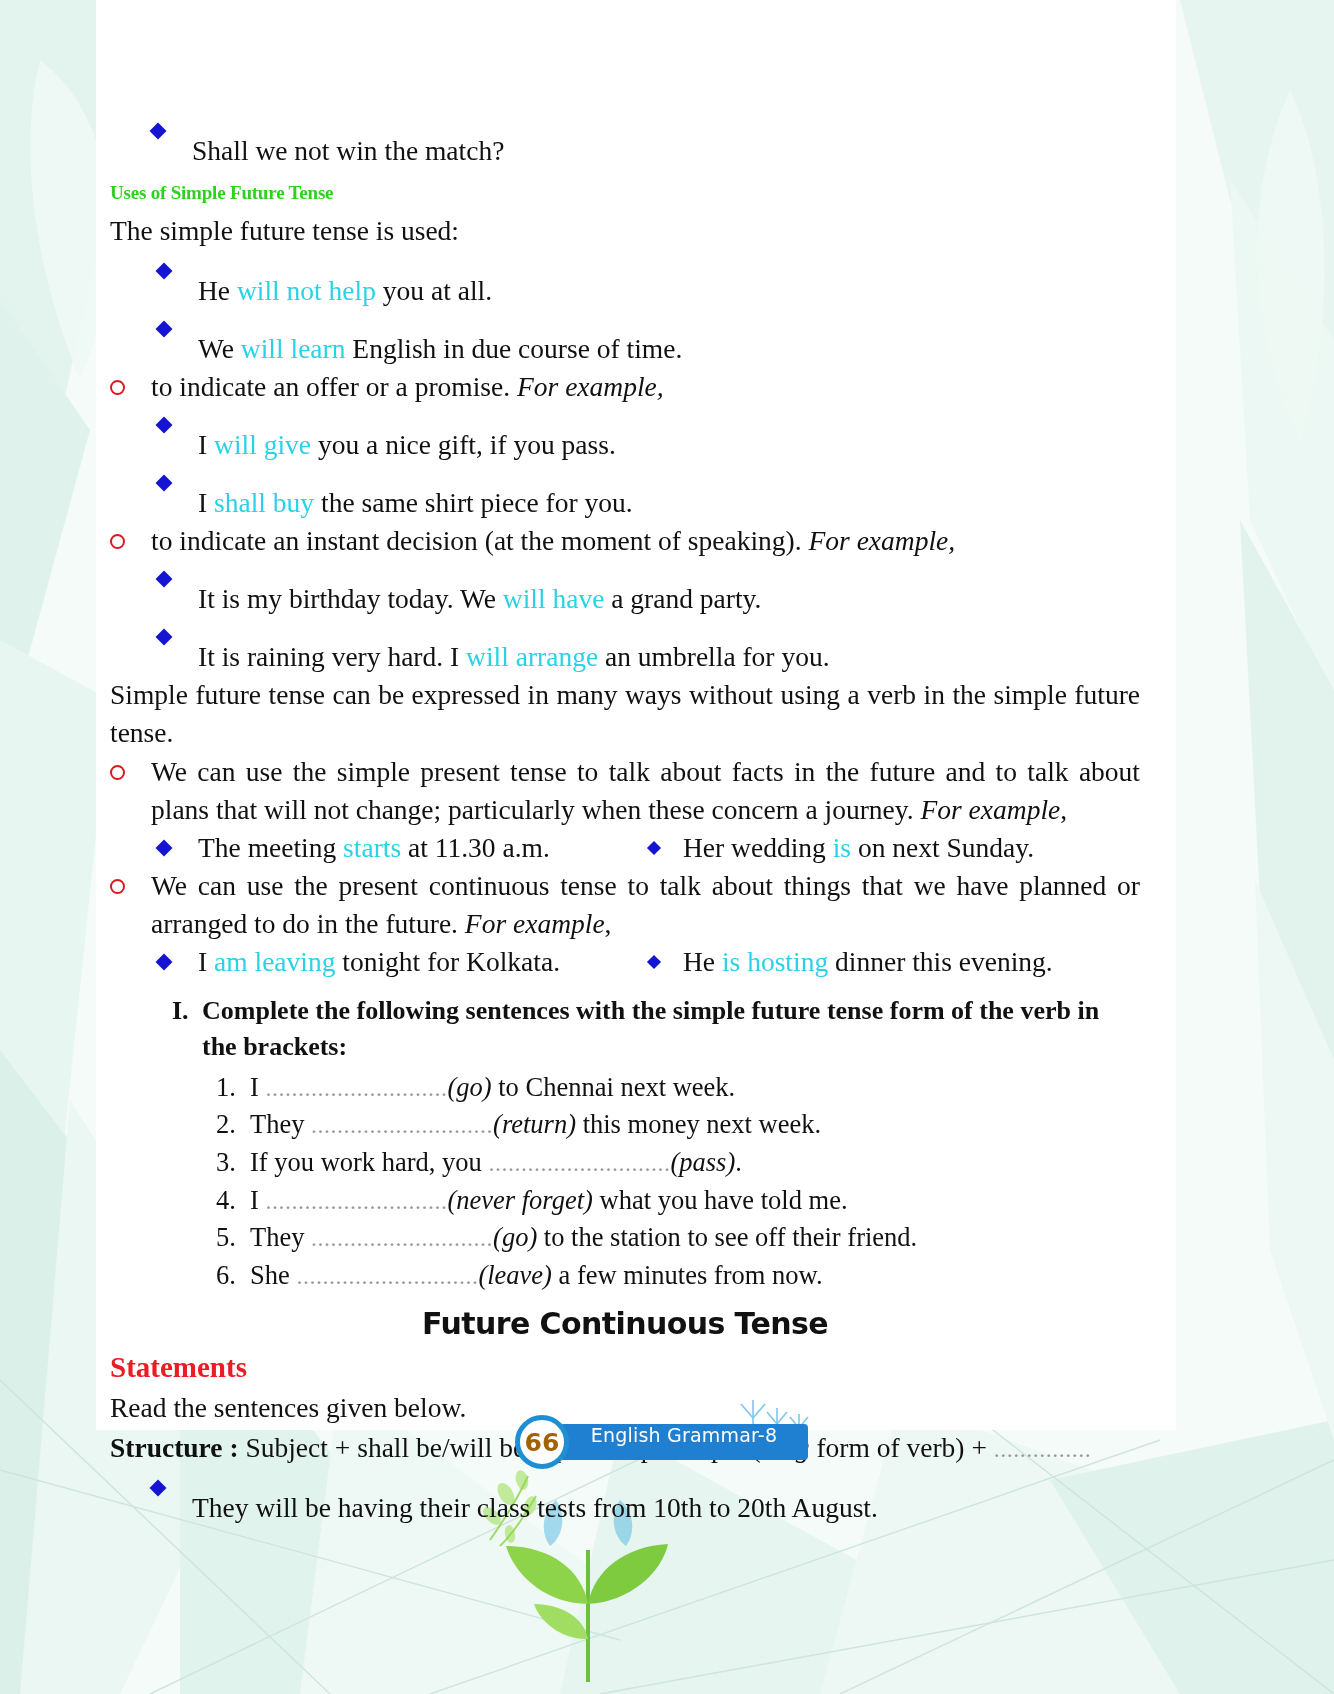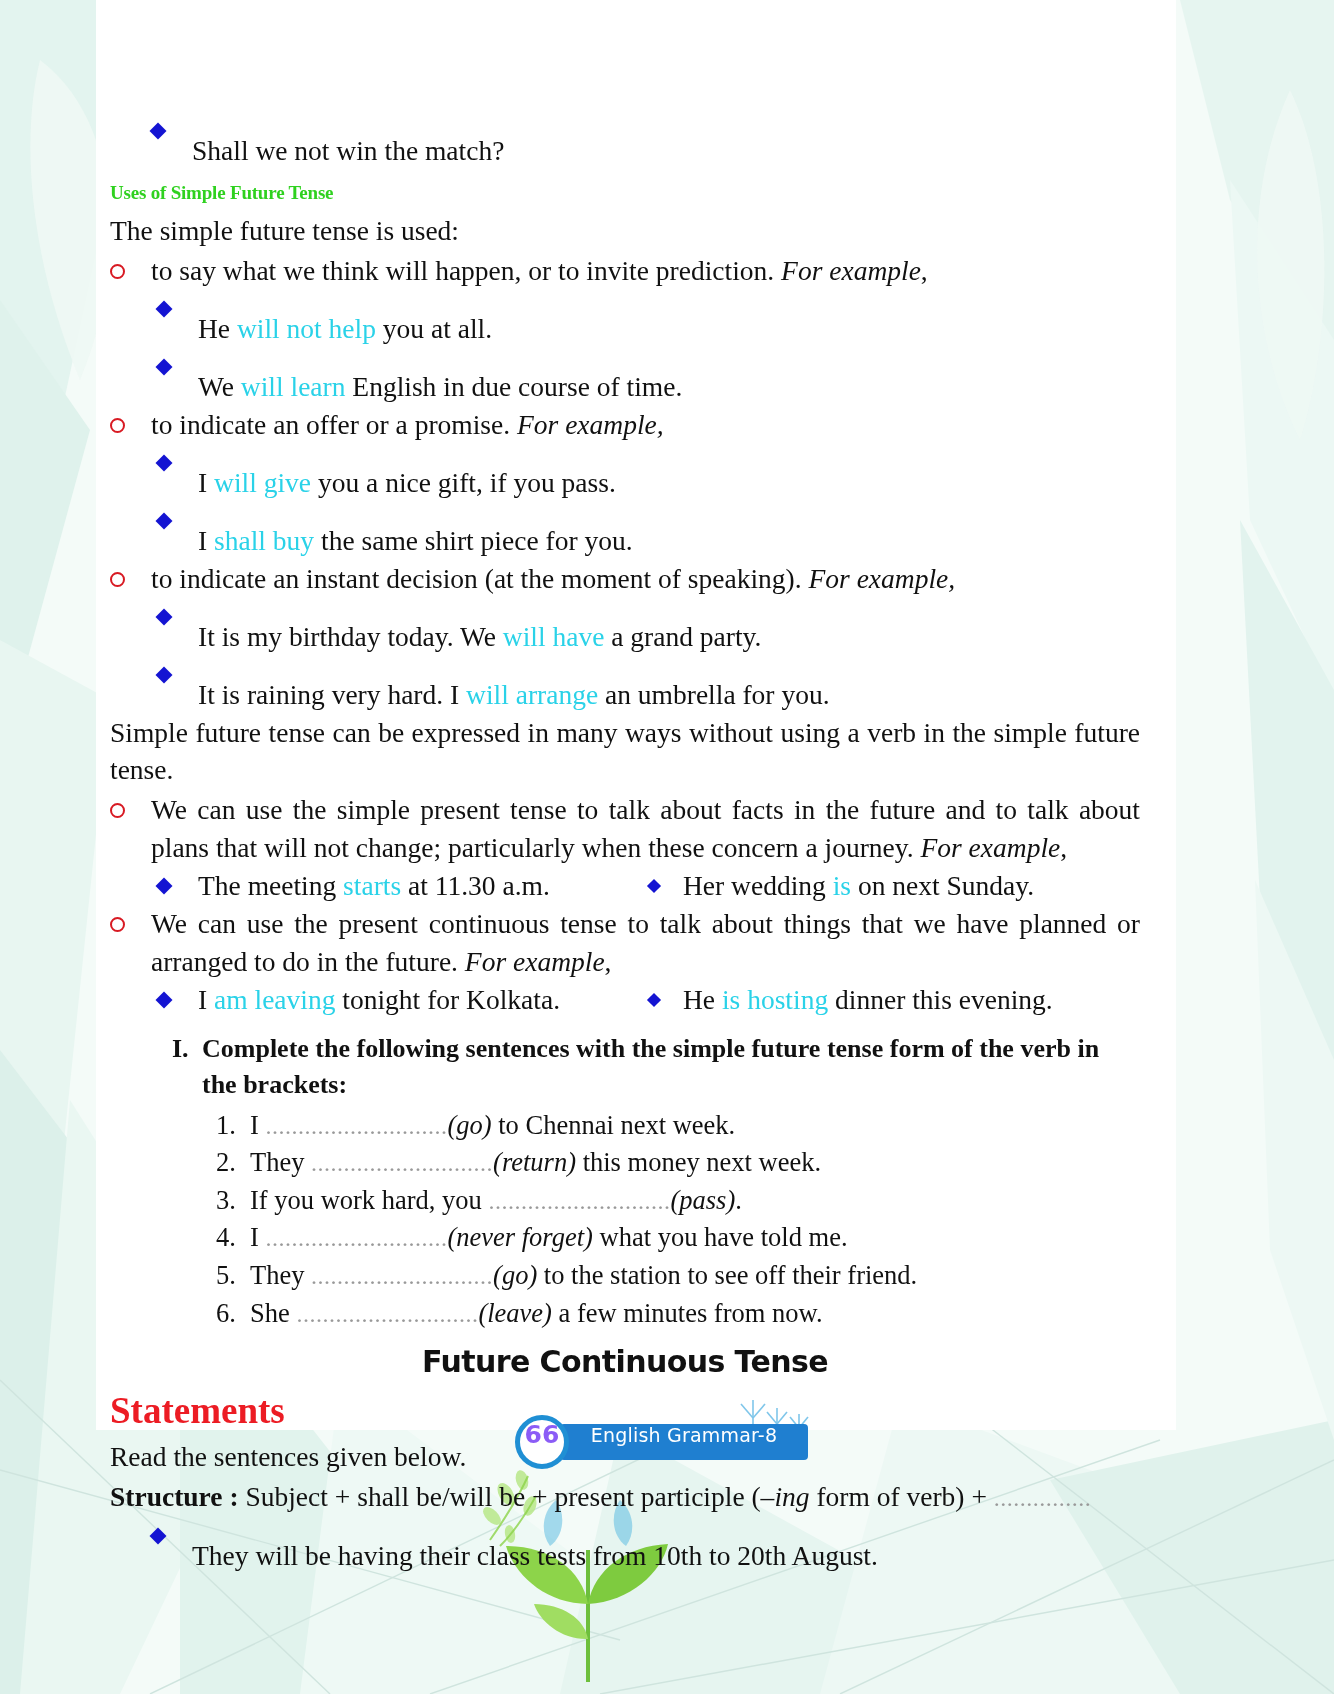--- a/index.html
+++ b/index.html
@@ -44,21 +44,21 @@
   .h-green {
     color: #2fd11f;
     font-weight: bold;
     font-size: 19px;
     letter-spacing: -0.2px;
     margin: 10px 0 6px 0;
   }
   .h-red {
     color: #ec1c24;
     font-weight: bold;
-    font-size: 37px;
+    font-size: 29px;
     margin: 2px 0 2px 0;
   }
   .h-center {
     text-align: center;
     font-weight: bold;
     font-size: 30px;
     color: #111;
     margin: 10px 0 2px 0;
     font-family: "DejaVu Sans", "Liberation Sans", sans-serif;
     letter-spacing: -0.6px;
@@ -107,23 +107,23 @@
   .ex-item .txt { flex: 1 1 auto; }
   .dots { color: #999; letter-spacing: 0.5px; font-size: 24px; }
   .leaf-cluster { position: absolute; left: 470px; bottom: 10px; width: 230px; height: 230px; }
   .page-circle {
     position: absolute;
     left: 515px; top: 1415px;
     width: 54px; height: 54px;
     border-radius: 50%;
     background: #ffffff;
     border: 5px solid #1f8fd4;
-    display: flex; justify-content: center;
+    display: flex; align-items: center; justify-content: center;
     font-family: "DejaVu Sans", "Liberation Sans", sans-serif;
-    font-weight: bold; font-size: 25px; color: #8b5cf6;
+    font-weight: bold; font-size: 25px; color: #a16207;
     z-index: 7;
   }
   .banner {
     position: absolute;
     left: 560px; top: 1424px;
     width: 248px; height: 36px;
     background: #1f7fd0;
     border-radius: 4px;
     display: flex; align-items: flex-start; justify-content: center;
     z-index: 6;
@@ -177,24 +177,20 @@
 
     <div class="row lvl2" style="margin-left:42px;">
       <span class="bul-dia"></span>
       <span class="bul-text">Shall we not win the match?</span>
     </div>
 
     <div class="h-green">Uses of Simple Future Tense</div>
 
     <div class="p nojust">The simple future tense is used:</div>
 
-    <div class="row lvl1">
-      <span class="bul-ring"></span>
-      <span class="bul-text"><span>to say what we think will happen, or to invite prediction. </span><em>For example</em><span>,</span></span>
-    </div>
     <div class="row lvl2">
       <span class="bul-dia"></span>
       <span class="bul-text"><span>He </span><span class="hl">will not help</span><span> you at all.</span></span>
     </div>
     <div class="row lvl2">
       <span class="bul-dia"></span>
       <span class="bul-text"><span>We </span><span class="hl">will learn</span><span> English in due course of time.</span></span>
     </div>
 
     <div class="row lvl1">

